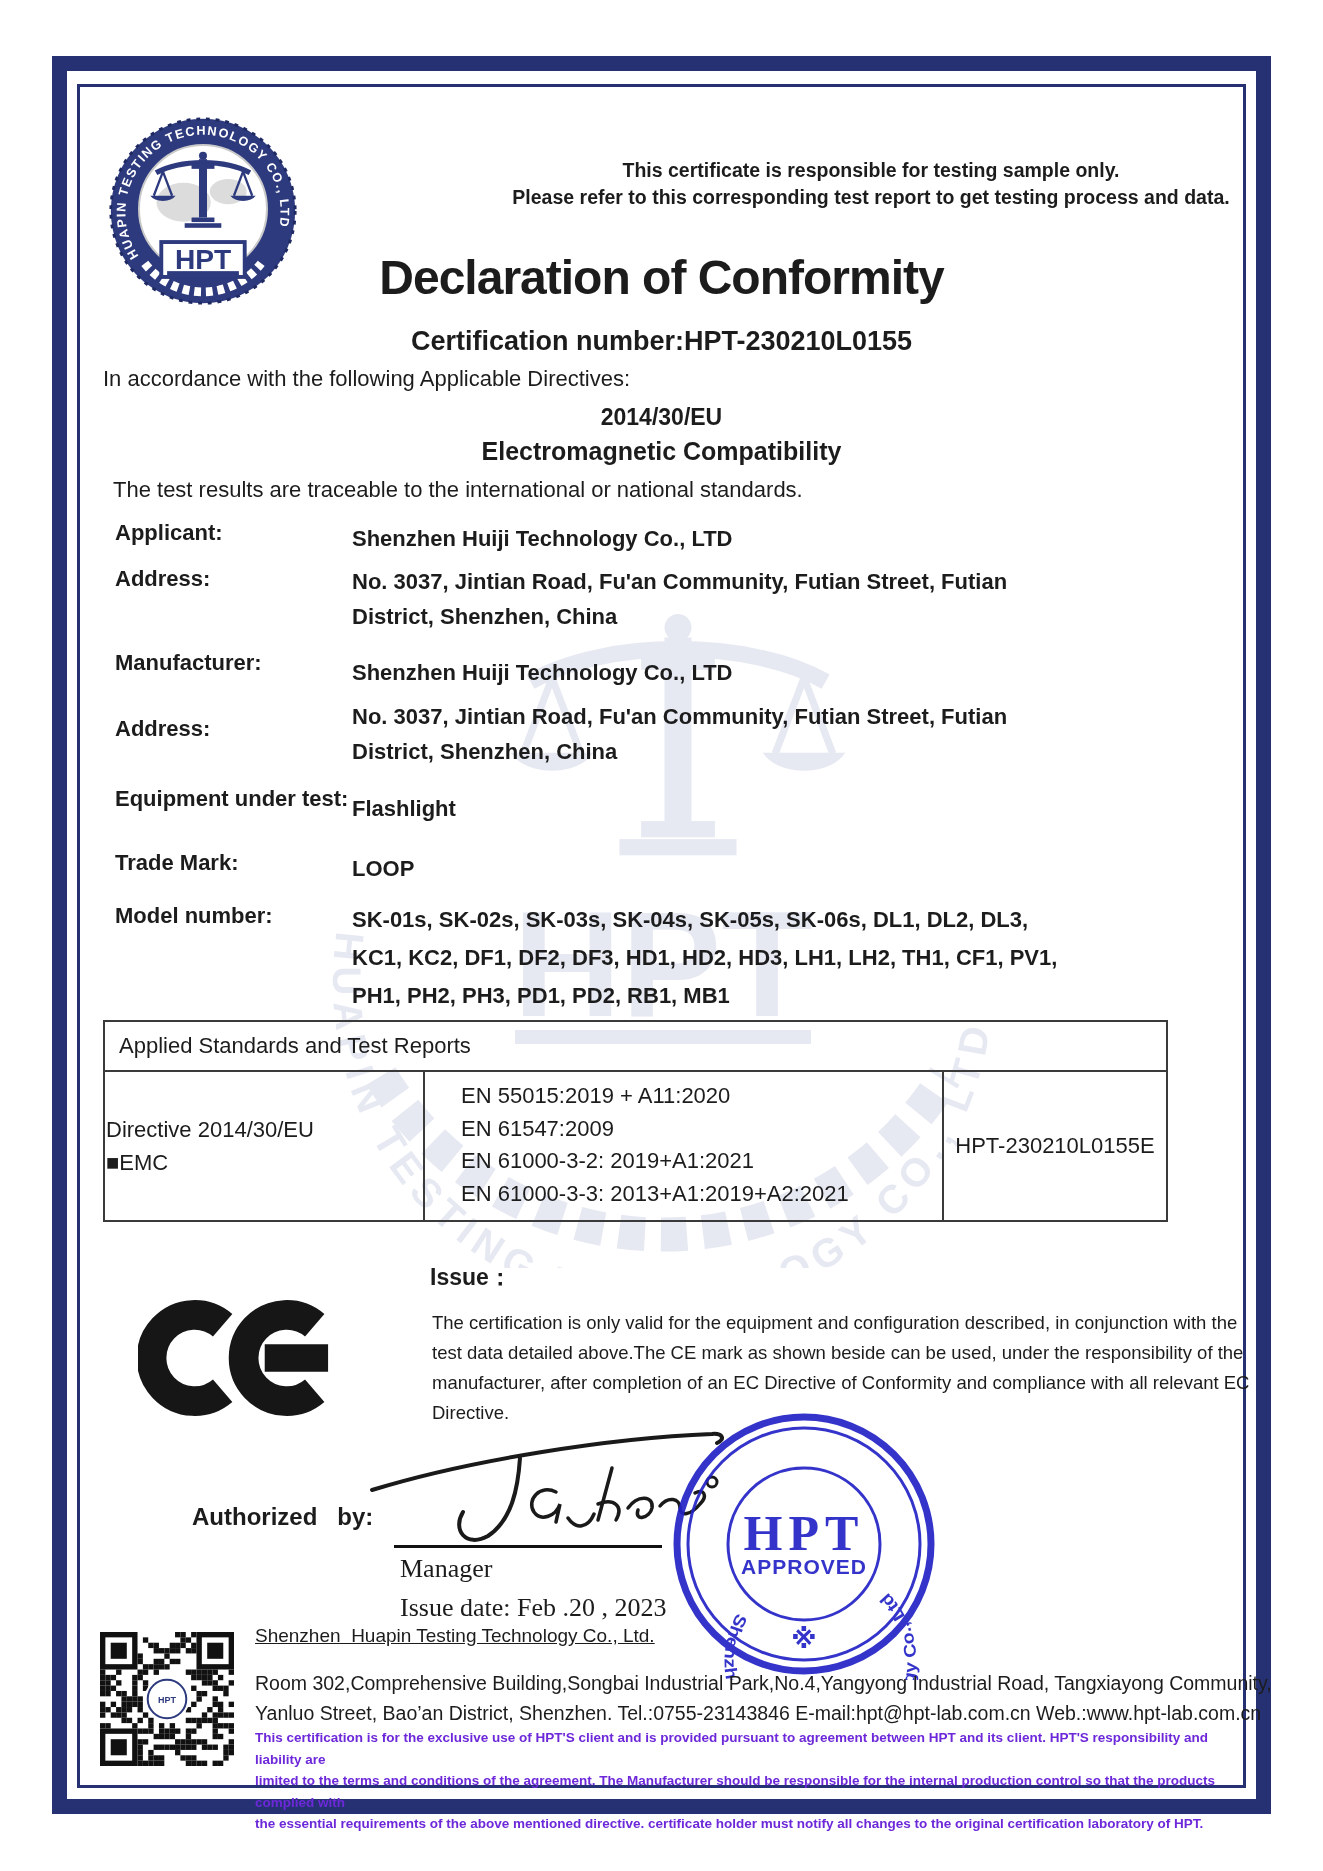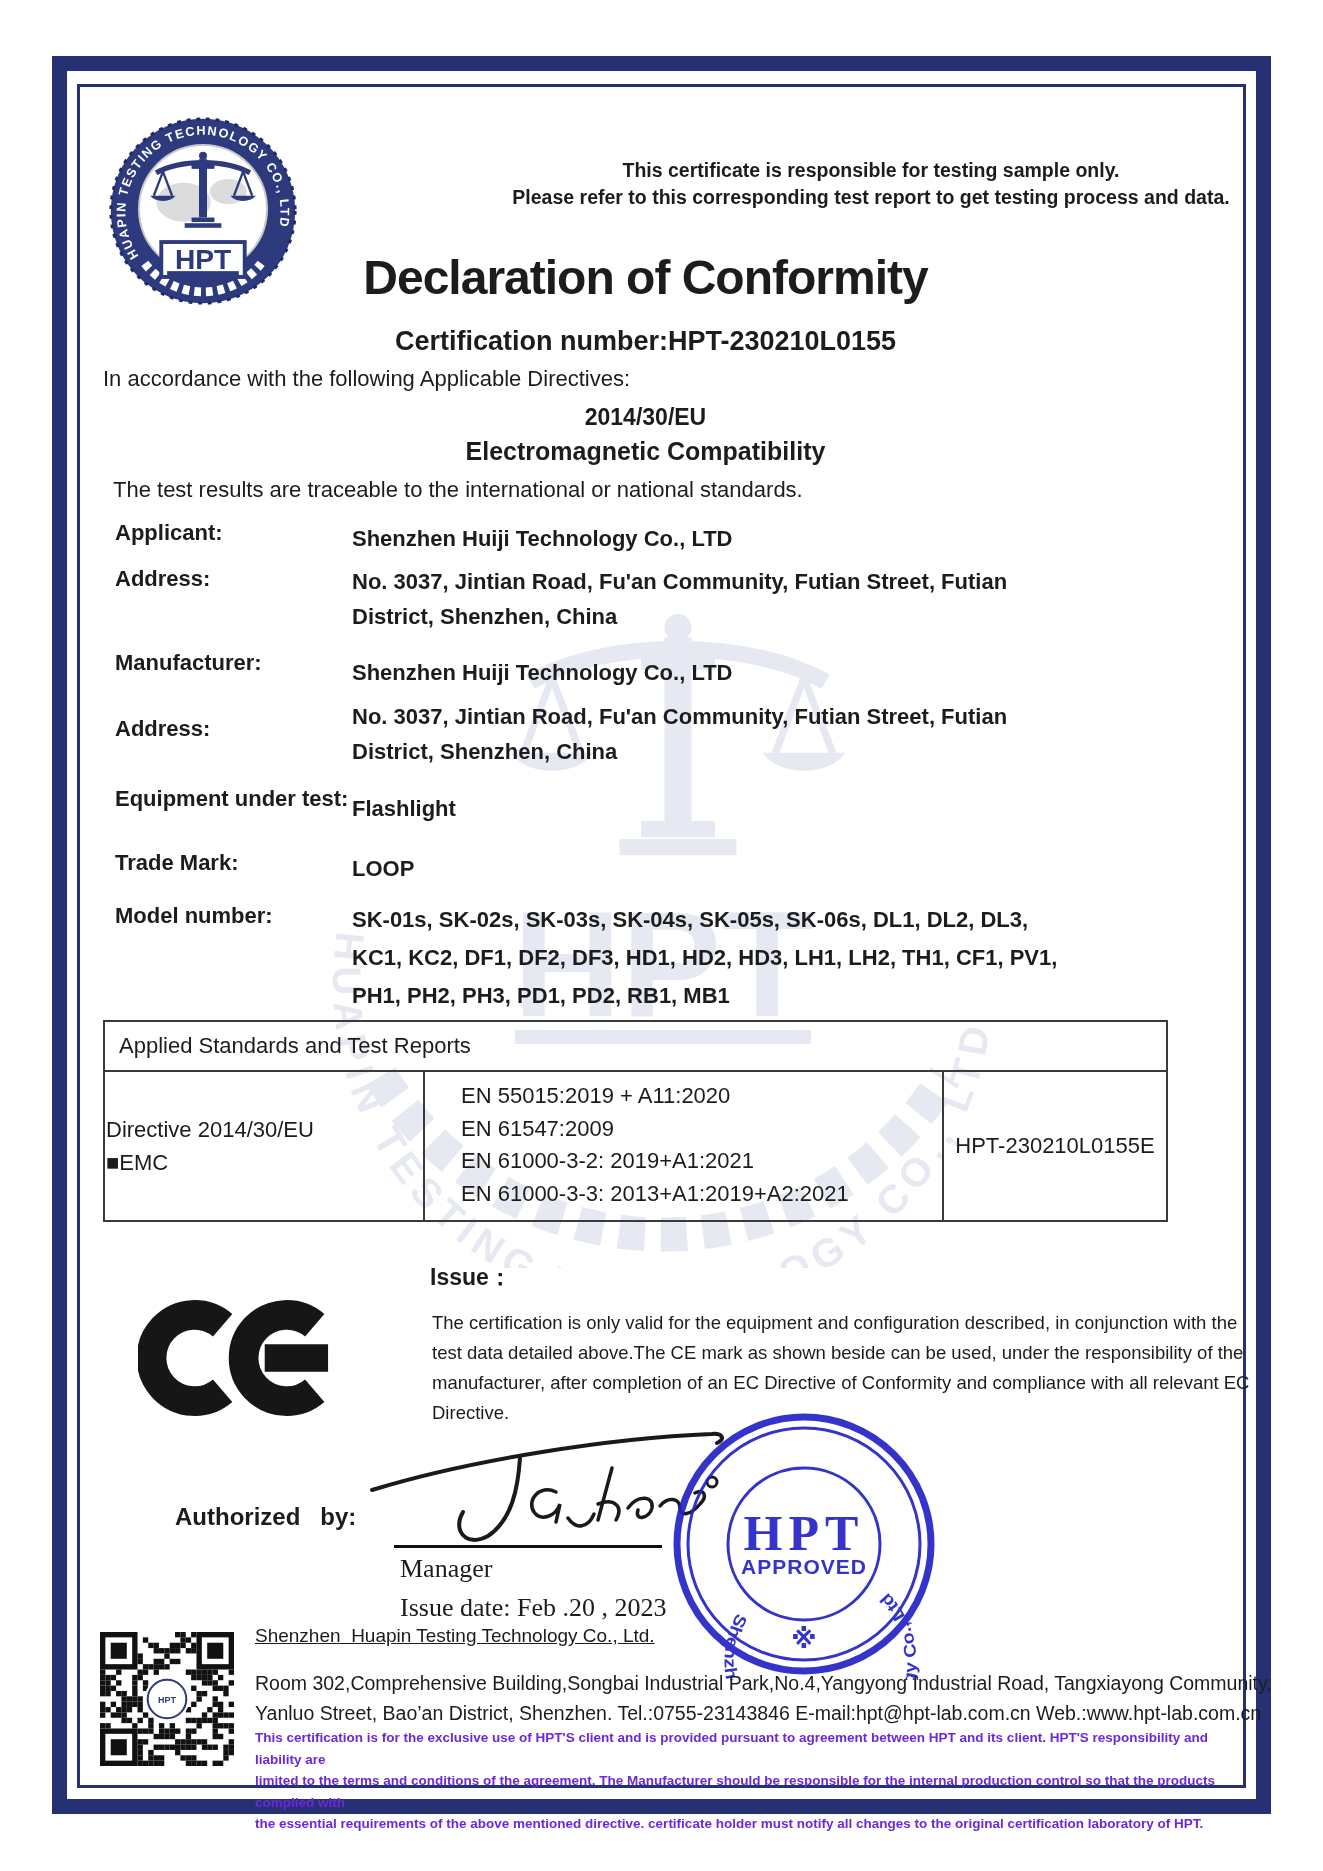--- a/index.html
+++ b/index.html
@@ -3,21 +3,21 @@
 <meta charset="utf-8">
 <style>
   html,body{margin:0;padding:0;background:#fff;}
   .page{position:relative;width:1323px;height:1871px;background:#fff;overflow:hidden;
         font-family:"Liberation Sans",sans-serif;color:#1c1c1c;}
   .abs{position:absolute;}
   .border-outer{position:absolute;left:52px;top:56px;width:1219px;height:1758px;
         border:15px solid #263173;box-sizing:border-box;}
   .border-inner{position:absolute;left:77px;top:84px;width:1169px;height:1704px;
         border:3px solid #263173;box-sizing:border-box;}
-  .center-line{left:64px;width:1163px;text-align:center;}
+  .center-line{left:80px;width:1163px;text-align:center;}
   .b{font-weight:bold;}
   .preline{white-space:pre-line;}
   .prewrap{white-space:pre;}
   .flabel{position:absolute;left:115px;font-size:22px;font-weight:bold;}
   .fvalue{position:absolute;left:352px;font-size:22px;font-weight:bold;line-height:35px;white-space:pre-line;}
   .serif{font-family:"Liberation Serif",serif;}
   .wm{opacity:0.13;}
   table.std{position:absolute;left:103px;top:1020px;width:1065px;border-collapse:collapse;}
   table.std th, table.std td{border:2px solid #3a3a3a;font-weight:normal;}
   .std-header{font-size:22px;font-weight:bold;text-align:left;padding:11px 0 11px 14px;}
@@ -148,21 +148,21 @@
 Directive.</div>
 
   <svg class="abs" style="left:138px;top:1298px;" width="198" height="120" viewBox="0 0 200 120">
     <g stroke="#161616" fill="none" stroke-width="30">
       <path d="M 85.5,27 A 43.5 43.5 0 1 0 85.5,93"></path>
       <path d="M 178.5,27 A 43.5 43.5 0 1 0 178.5,93"></path>
       <path d="M 128,60 L 192,60" stroke-width="28"></path>
     </g>
   </svg>
 
-  <div class="abs b prewrap" style="left:175px;top:1503px;font-size:24px;">Authorized   by:</div>
+  <div class="abs b prewrap" style="left:192px;top:1503px;font-size:24px;">Authorized   by:</div>
 
   <svg class="abs" style="left:360px;top:1420px;" width="400" height="130" viewBox="0 0 400 130" aria-label="Jackson">
     <g stroke="#1a1a1a" fill="none" stroke-linecap="round">
       <path d="M 12,70 C 110,40 250,18 352,14 c 10,-1 14,5 5,9" stroke-width="4"></path>
       <path d="M 160,38 C 158,68 152,100 128,116 C 106,128 92,110 103,92" stroke-width="4"></path>
       <path d="M 196,72 c -16,-8 -30,8 -22,20 c 7,10 22,4 26,-8 l -4,18" stroke-width="3.5"></path>
       <path d="M 208,98 c 8,12 20,10 26,-4" stroke-width="3.5"></path>
       <path d="M 252,48 l -14,52" stroke-width="3.5"></path>
       <path d="M 238,84 c 16,-6 26,2 18,16" stroke-width="3.5"></path>
       <path d="M 268,88 c 10,-14 26,-12 24,0 c -2,10 -18,14 -14,2" stroke-width="3.5"></path>

